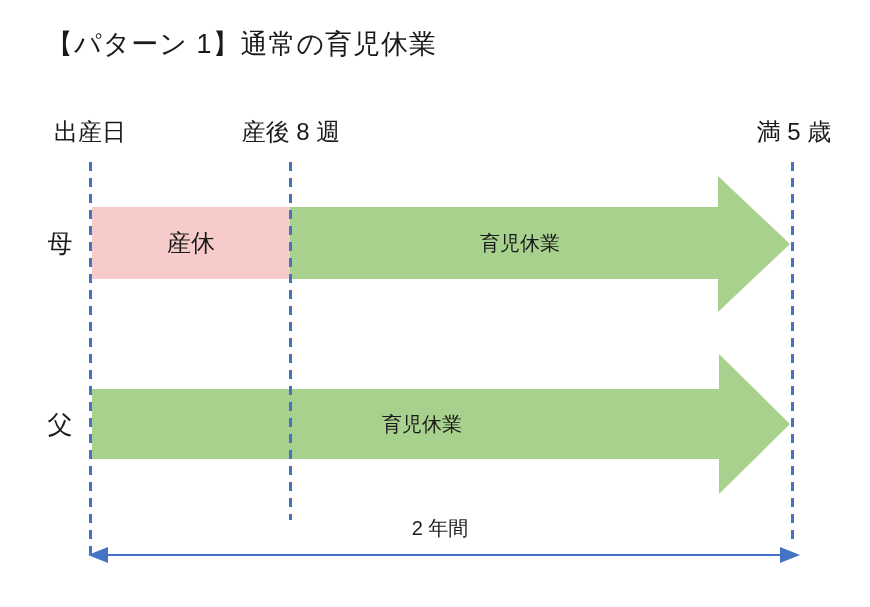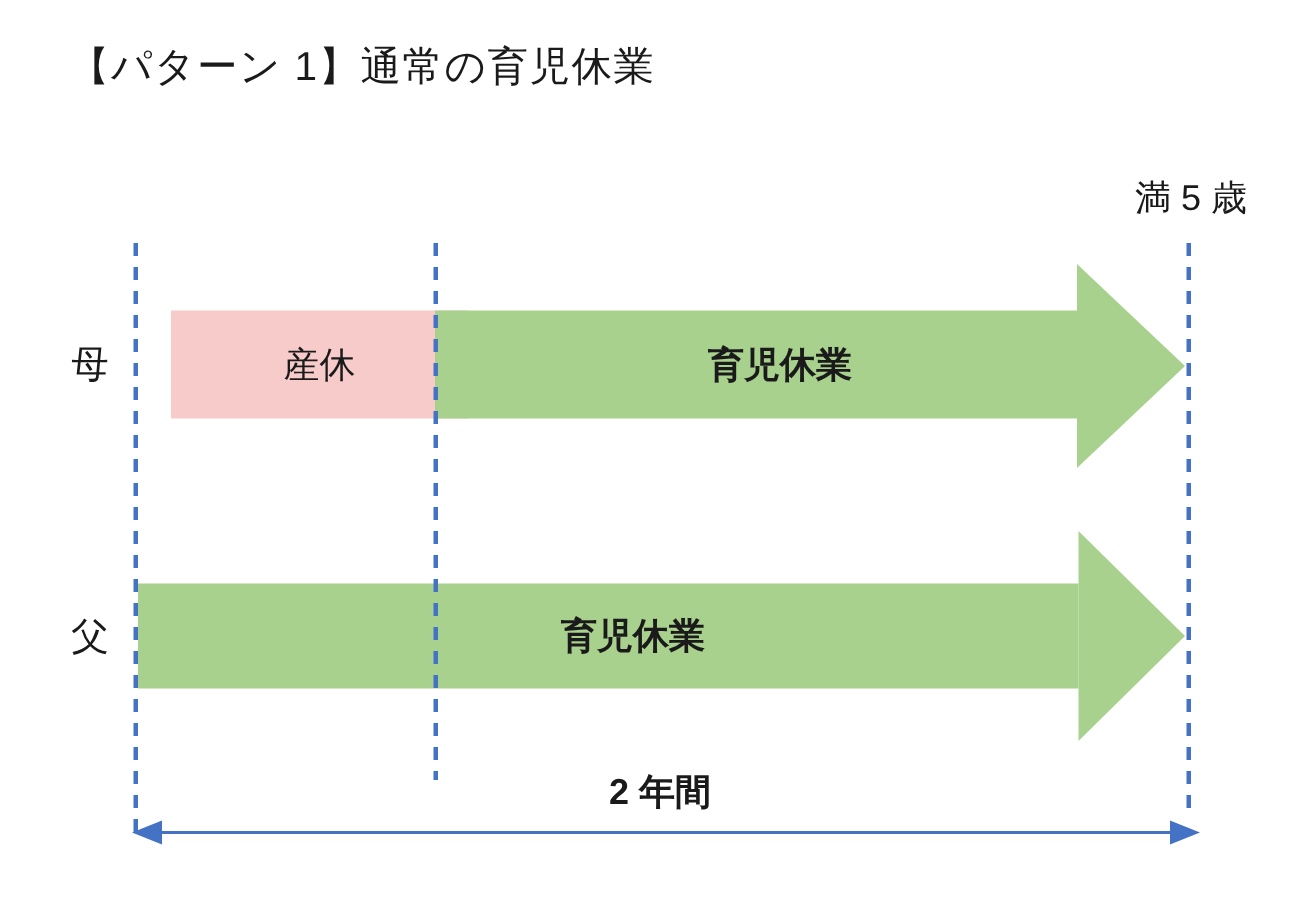--- a/index.html
+++ b/index.html
@@ -54,21 +54,21 @@
     font-weight:500;
     white-space:nowrap;
   }
   .seg{
     position:absolute;
     z-index:1;
   }
   .seg-pink{
     left:92px;top:207px;width:198px;height:72px;
     background:var(--pink);
-    display:flex;align-items:center;justify-content:center;margin-left:22px;
+    display:flex;align-items:center;justify-content:center;
   }
   .seg-label{
     font-size:24px;
     font-weight:500;
     white-space:nowrap;
   }
   .arrow-body{
     position:absolute;
     background:var(--green);
     z-index:1;
@@ -88,22 +88,22 @@
   }
   #father-arrow-head{
     left:719px;top:354px;
     border-top:70px solid transparent;
     border-bottom:70px solid transparent;
     border-left:71px solid var(--green);
   }
   .float-label{
     position:absolute;
     transform:translate(-50%,-50%);
-    font-size:24px;
-    font-weight:700;
+    font-size:20px;
+    font-weight:400;
     white-space:nowrap;
     z-index:2;
   }
   .duration-line{
     position:absolute;
     left:105px;top:554px;
     width:677px;height:2px;
     background:var(--blue);
   }
   .duration-head{
@@ -123,20 +123,22 @@
     border-left:20px solid var(--blue);
   }
 </style>
 </head>
 <body>
 
 <div class="canvas">
 
   <div class="title">【パターン 1】通常の育児休業</div>
 
+  <div class="marker-label" style="left:90px;">出産日</div>
+  <div class="marker-label" style="left:291px;">産後 8 週</div>
   <div class="marker-label" style="left:794px;">満 5 歳</div>
 
   <div class="dash-line" id="line-birth"></div>
   <div class="dash-line" id="line-week8"></div>
   <div class="dash-line" id="line-age1"></div>
 
   <div class="row-label" style="left:60px;top:243px;">母</div>
   <div class="seg seg-pink">
     <span class="seg-label">産休</span>
   </div>

